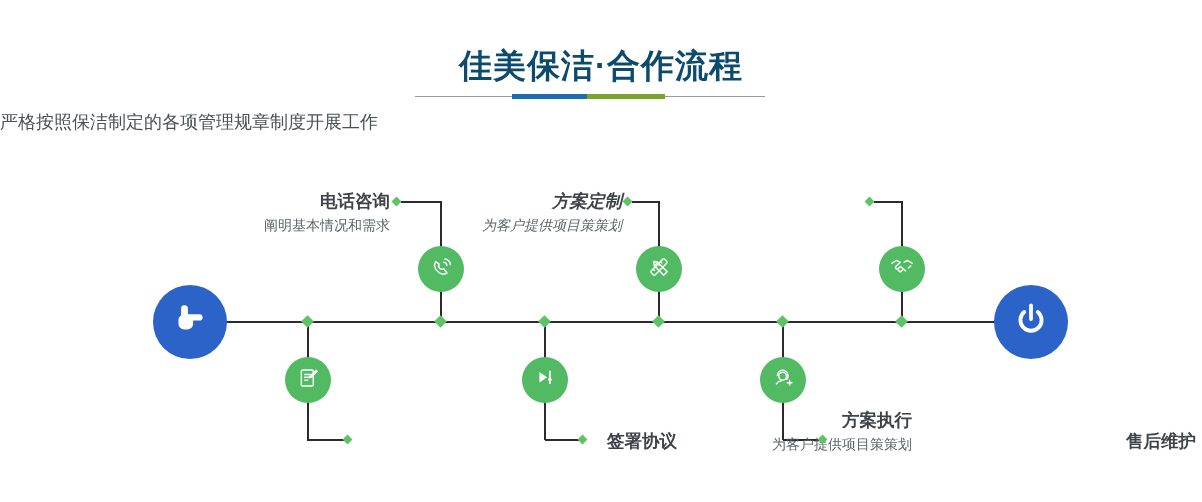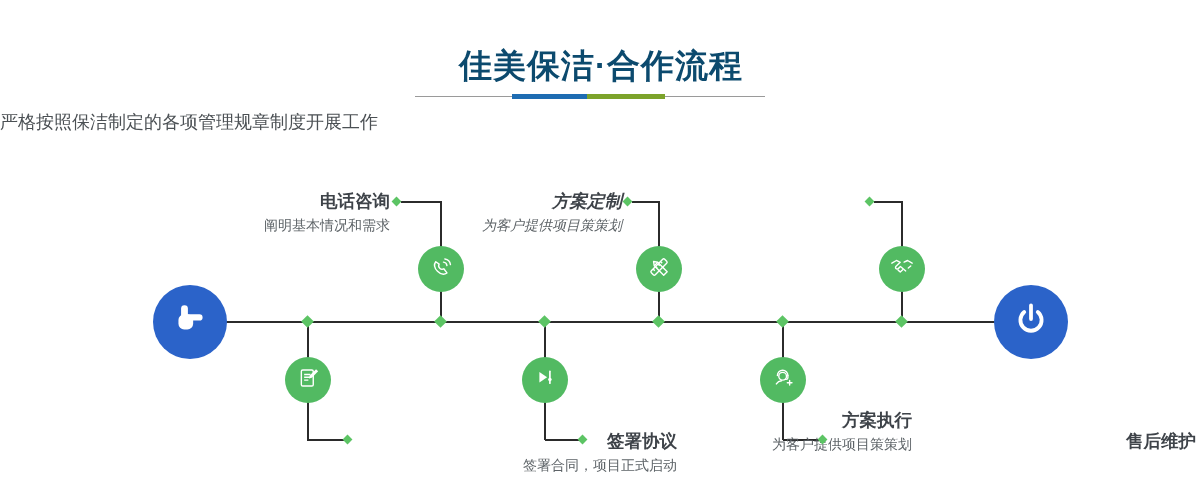--- a/index.html
+++ b/index.html
@@ -142,21 +142,20 @@
         <g stroke="#fff" fill="none" stroke-width="2" stroke-linejoin="round">
           <rect x="10.5" y="8.5" width="17" height="23" rx="2"></rect>
           <path d="M14.5 15 h9 M14.5 19 h9 M14.5 23 h6"></path>
         </g>
         <path d="M31.5 7.5 l3 3 -9 9 -4.2 1.2 1.2 -4.2 z" fill="#fff"></path>
       </svg>
     </span>
   </div>
   <div class="label label-bottom" style="left:357px; top:429px;">
     <div class="ltitle">签署协议</div>
-    <div class="ldesc">签署合同，项目正式启动</div>
   </div>
 
   <div class="vline" style="left:544px; top:322px; height:118px;"></div>
   <div class="hline" style="left:545px; top:439px; width:34px;"></div>
   <span class="dm dm-s" style="left:579px; top:436px;"></span>
   <span class="dm dm-l" style="left:540px; top:317px;"></span>
   <div class="node" style="left:522px; top:357px;">
     <span>
       <svg width="28" height="28" viewBox="0 0 40 40">
         <path d="M12 11.5 l11 7.5 -11 7.5 z" fill="#fff"></path>

